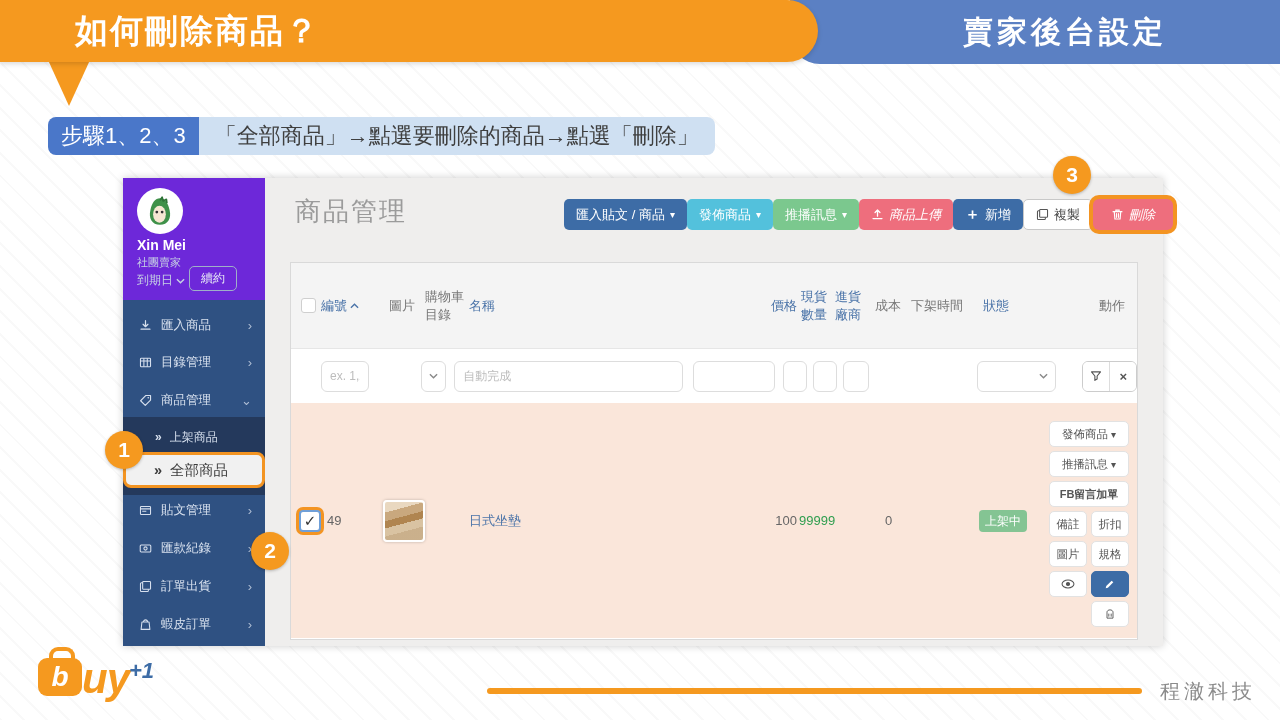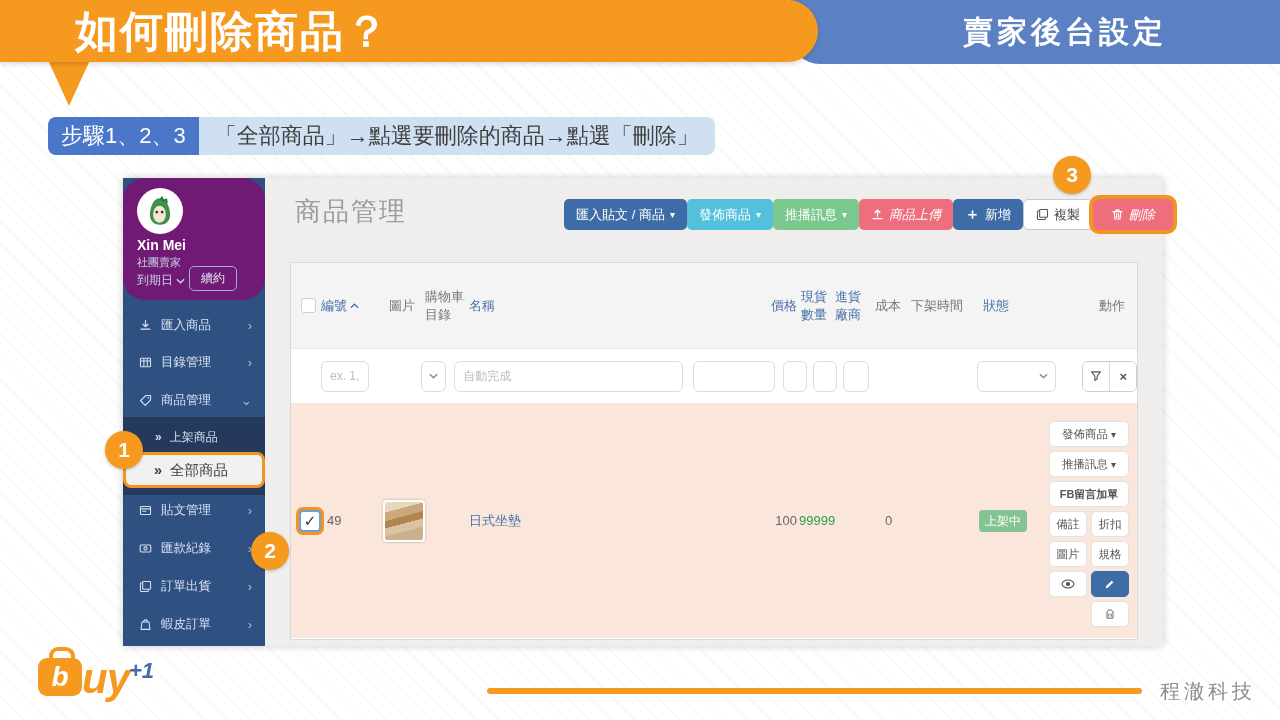--- a/index.html
+++ b/index.html
@@ -7,39 +7,39 @@
   body { font-family:"Liberation Sans","DejaVu Sans",sans-serif; }
   .page { position:relative; width:1280px; height:720px; overflow:hidden; background:#fff;
           background-image:repeating-linear-gradient(45deg, rgba(170,170,170,0.07) 0 2px, transparent 2px 16px); }
 
   
   .top-blue { position:absolute; left:790px; top:0; width:490px; height:64px; background:#5B80C3;
               border-radius:0 0 0 30px; display:flex; align-items:center; justify-content:center; z-index:1; }
   .top-blue span { color:#fff; font-size:30px; font-weight:bold; letter-spacing:4px; padding-left:60px; }
   .top-orange { position:absolute; left:0; top:0; width:818px; height:62px; background:#F5991F;
                 border-radius:0 31px 31px 0; z-index:2; box-shadow:0 2px 5px rgba(0,0,0,0.15); }
-  .top-orange h1 { position:absolute; left:75px; top:0; line-height:62px; color:#fff; font-size:43px;
+  .top-orange h1 { position:absolute; left:75px; top:0; line-height:62px; color:#fff; font-size:33px;
                    font-weight:bold; letter-spacing:2px; }
   .pointer { position:absolute; left:48px; top:60px; width:0; height:0; z-index:1;
              border-left:21px solid transparent; border-right:21px solid transparent; border-top:46px solid #F5991F; }
 
   
   .stepbar { position:absolute; left:48px; top:117px; height:38px; display:flex; z-index:2; }
   .step-label { background:#4A77C9; color:#fff; font-size:22px; padding:0 13px; line-height:38px;
                 border-radius:8px 0 0 8px; white-space:nowrap; }
   .step-text { background:#CFE0F2; color:#3F3F3F; font-size:22px; padding:0 16px; line-height:38px;
                border-radius:0 8px 8px 0; white-space:nowrap; }
 
   
   .shot { position:absolute; left:123px; top:178px; width:1040px; height:468px; background:#EFEEED;
           box-shadow:0 0 8px rgba(0,0,0,0.2); z-index:1; }
 
   
   .sidebar { position:absolute; left:0; top:0; width:142px; height:468px; background:#2F5182; }
-  .side-top { position:absolute; left:0; top:0; width:142px; height:122px; background:#701a75;border-radius:22px; }
+  .side-top { position:absolute; left:0; top:0; width:142px; height:122px; background:#6d28d9; }
   .avatar { position:absolute; left:14px; top:10px; width:46px; height:46px; background:#fff; border-radius:50%;
             display:flex; align-items:center; justify-content:center; }
   .uname { position:absolute; left:14px; top:59px; color:#fff; font-size:14px; font-weight:bold; }
   .urole { position:absolute; left:14px; top:77px; color:#C7D2E4; font-size:11px; }
   .expiry { position:absolute; left:14px; top:94px; color:#C7D2E4; font-size:12px; display:flex; align-items:center; gap:3px; }
   .renew { position:absolute; left:66px; top:88px; width:48px; height:25px; border:1px solid #9FB0C8; border-radius:5px;
            background:transparent; color:#E8EDF5; font-size:12px; line-height:23px; text-align:center; }
   .m-item { position:absolute; left:0; width:142px; height:30px; display:flex; align-items:center;
             padding-left:16px; gap:9px; color:#D7E0EE; font-size:12.5px; }
   .m-item .chev { position:absolute; right:13px; font-size:13px; color:#AEBDD4; }

